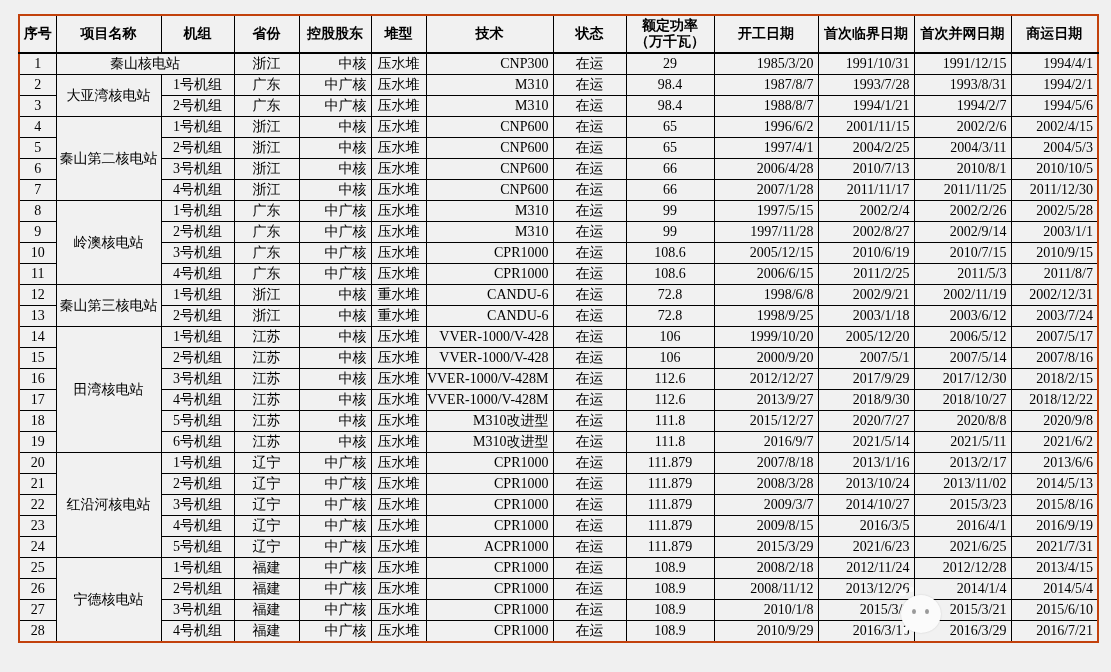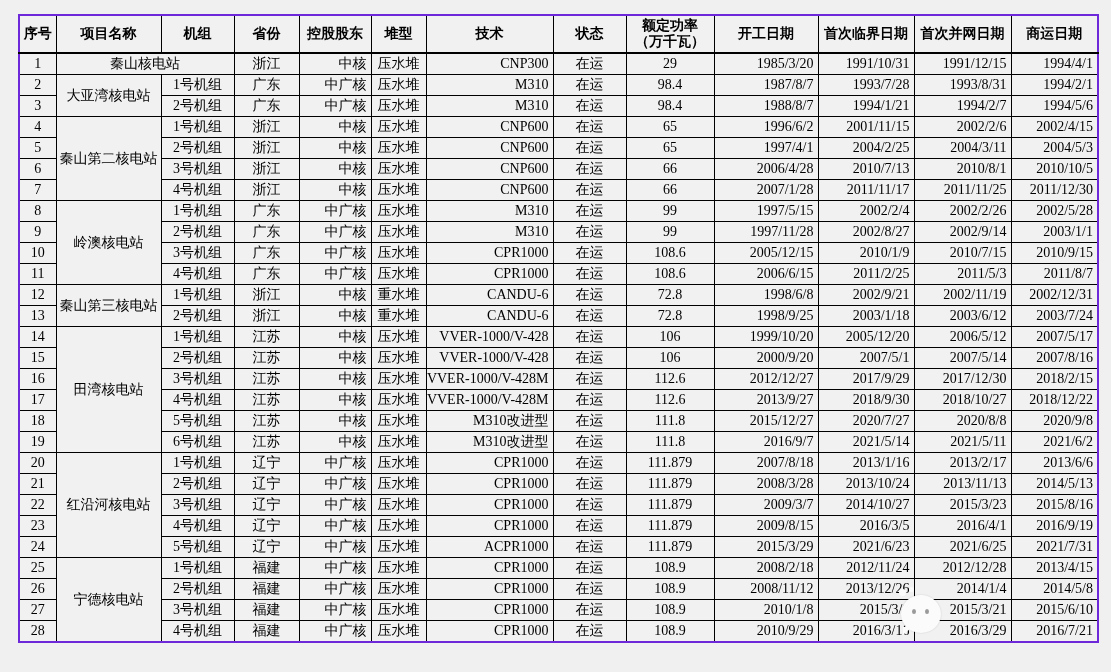--- a/index.html
+++ b/index.html
@@ -18,21 +18,21 @@
     table-layout:fixed;
     width:1079px;
     background:#f1f1f1;
   }
   th,td{
     border:1px solid #000;
     font-size:14px;
     overflow:hidden;
     white-space:nowrap;
   }
-  table{border:2px solid #6d28d9;}
+  table{border:2px solid #c2410c;}
   thead th{
     border-bottom:2px solid #000;
     font-weight:bold;
     text-align:center;
     height:34px;
     white-space:pre-line;
     line-height:16px;
     padding:1px 0;
   }
   tbody td{height:20px;padding:0;}
@@ -251,21 +251,21 @@
       <tr>
         <td class="al-c">10</td>
         <td class="al-c">3号机组</td>
         <td class="al-c">广东</td>
         <td class="al-r">中广核</td>
         <td class="al-c">压水堆</td>
         <td class="al-r">CPR1000</td>
         <td class="al-c">在运</td>
         <td class="al-c">108.6</td>
         <td class="al-r">2005/12/15</td>
-        <td class="al-r">2010/1/9</td>
+        <td class="al-r">2010/6/19</td>
         <td class="al-r">2010/7/15</td>
         <td class="al-r">2010/9/15</td>
       </tr>
       <tr>
         <td class="al-c">11</td>
         <td class="al-c">4号机组</td>
         <td class="al-c">广东</td>
         <td class="al-r">中广核</td>
         <td class="al-c">压水堆</td>
         <td class="al-r">CPR1000</td>
@@ -409,21 +409,21 @@
         <td class="al-c">21</td>
         <td class="al-c">2号机组</td>
         <td class="al-c">辽宁</td>
         <td class="al-r">中广核</td>
         <td class="al-c">压水堆</td>
         <td class="al-r">CPR1000</td>
         <td class="al-c">在运</td>
         <td class="al-c">111.879</td>
         <td class="al-r">2008/3/28</td>
         <td class="al-r">2013/10/24</td>
-        <td class="al-r">2013/11/13</td>
+        <td class="al-r">2013/11/02</td>
         <td class="al-r">2014/5/13</td>
       </tr>
       <tr>
         <td class="al-c">22</td>
         <td class="al-c">3号机组</td>
         <td class="al-c">辽宁</td>
         <td class="al-r">中广核</td>
         <td class="al-c">压水堆</td>
         <td class="al-r">CPR1000</td>
         <td class="al-c">在运</td>
@@ -481,21 +481,21 @@
         <td class="al-c">2号机组</td>
         <td class="al-c">福建</td>
         <td class="al-r">中广核</td>
         <td class="al-c">压水堆</td>
         <td class="al-r">CPR1000</td>
         <td class="al-c">在运</td>
         <td class="al-c">108.9</td>
         <td class="al-r">2008/11/12</td>
         <td class="al-r">2013/12/26</td>
         <td class="al-r">2014/1/4</td>
-        <td class="al-r">2014/5/8</td>
+        <td class="al-r">2014/5/4</td>
       </tr>
       <tr>
         <td class="al-c">27</td>
         <td class="al-c">3号机组</td>
         <td class="al-c">福建</td>
         <td class="al-r">中广核</td>
         <td class="al-c">压水堆</td>
         <td class="al-r">CPR1000</td>
         <td class="al-c">在运</td>
         <td class="al-c">108.9</td>

